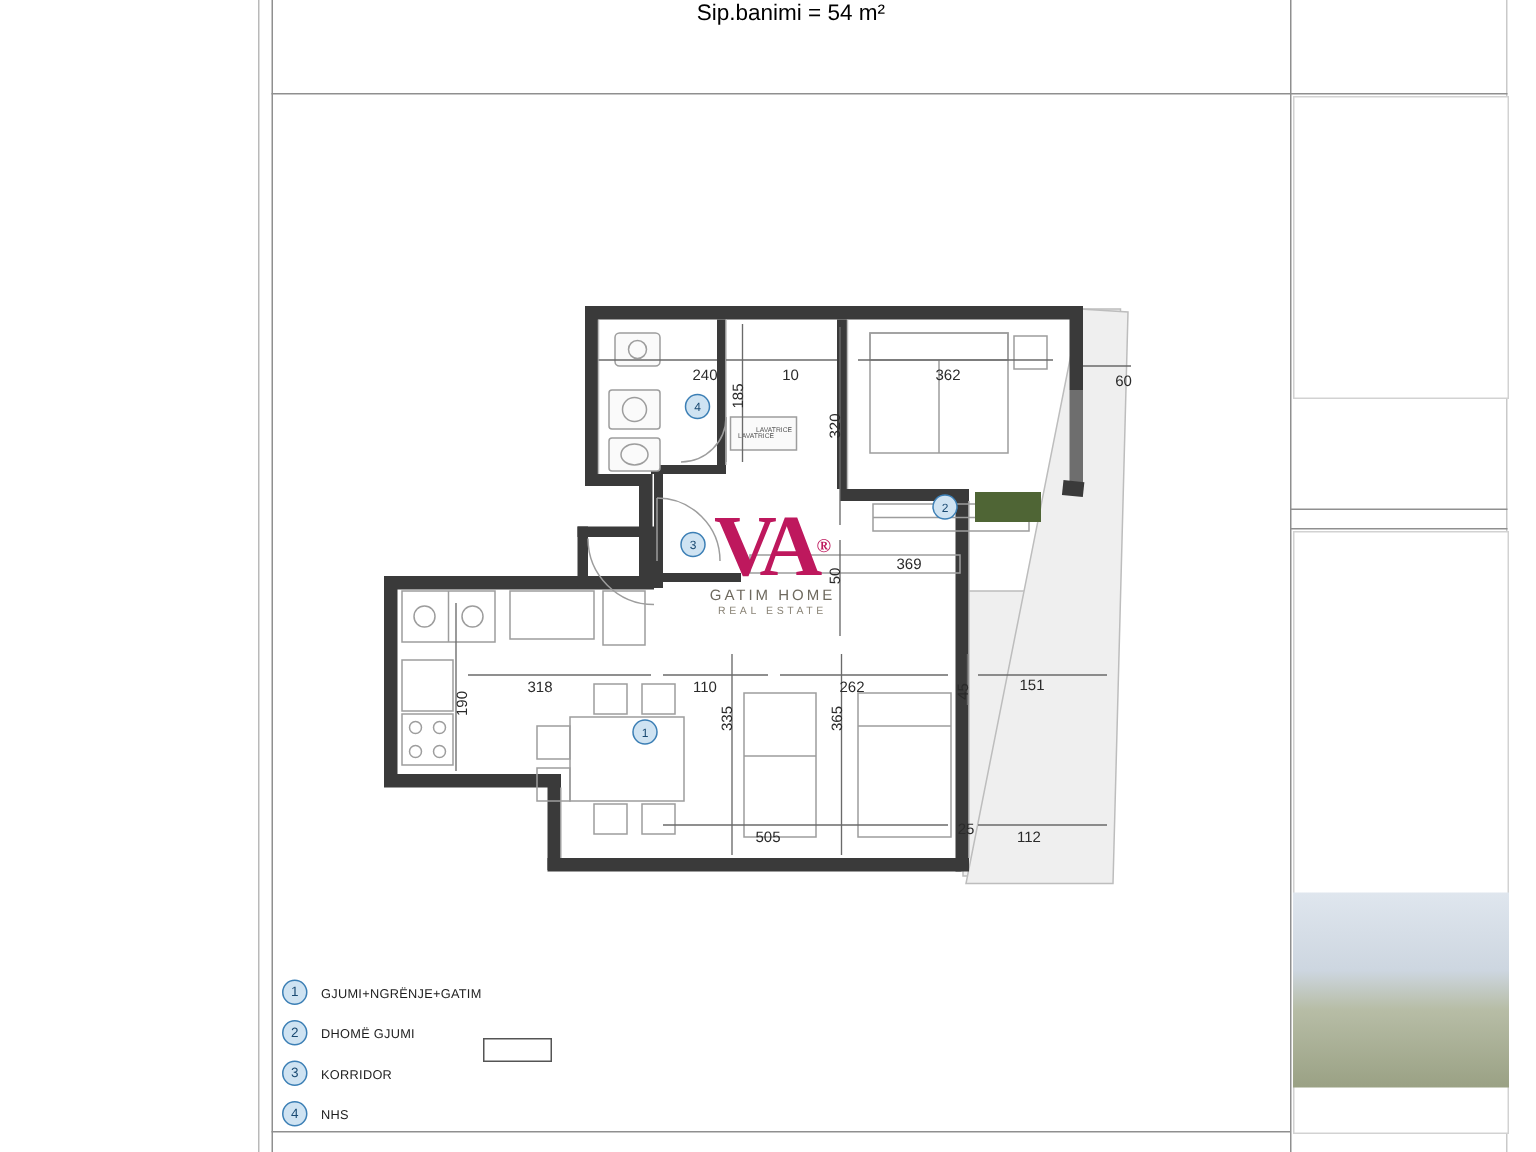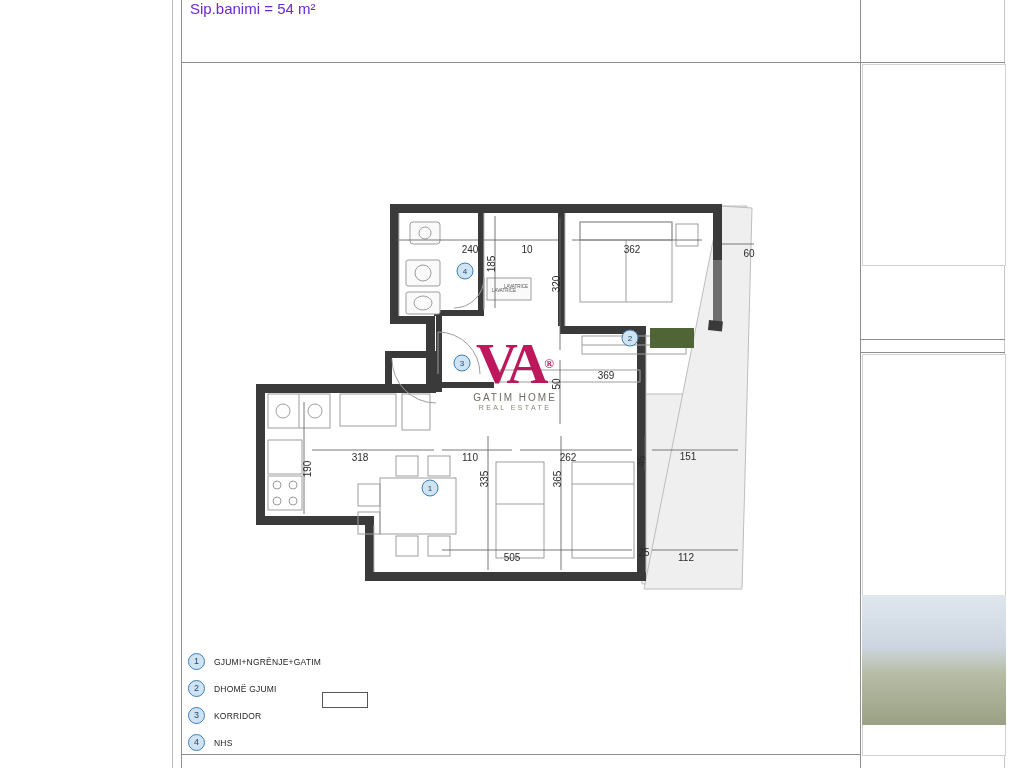--- a/index.html
+++ b/index.html
@@ -51,23 +51,24 @@
   }
 
   
   #header-block {
     position: absolute;
     left: 190px; top: 0px;
     width: 400px;
   }
   #header-block div {
     font-size: 15px;
-    color: #6d28d9;
+    color: #000000;
     line-height: 18px;
     white-space: nowrap;
+    text-align: right;
   }
 
   
   #plan {
     position: absolute;
     left: 182px; top: 64px;
     width: 678px; height: 690px;
     overflow: hidden;
     text-decoration: underline;
   }

